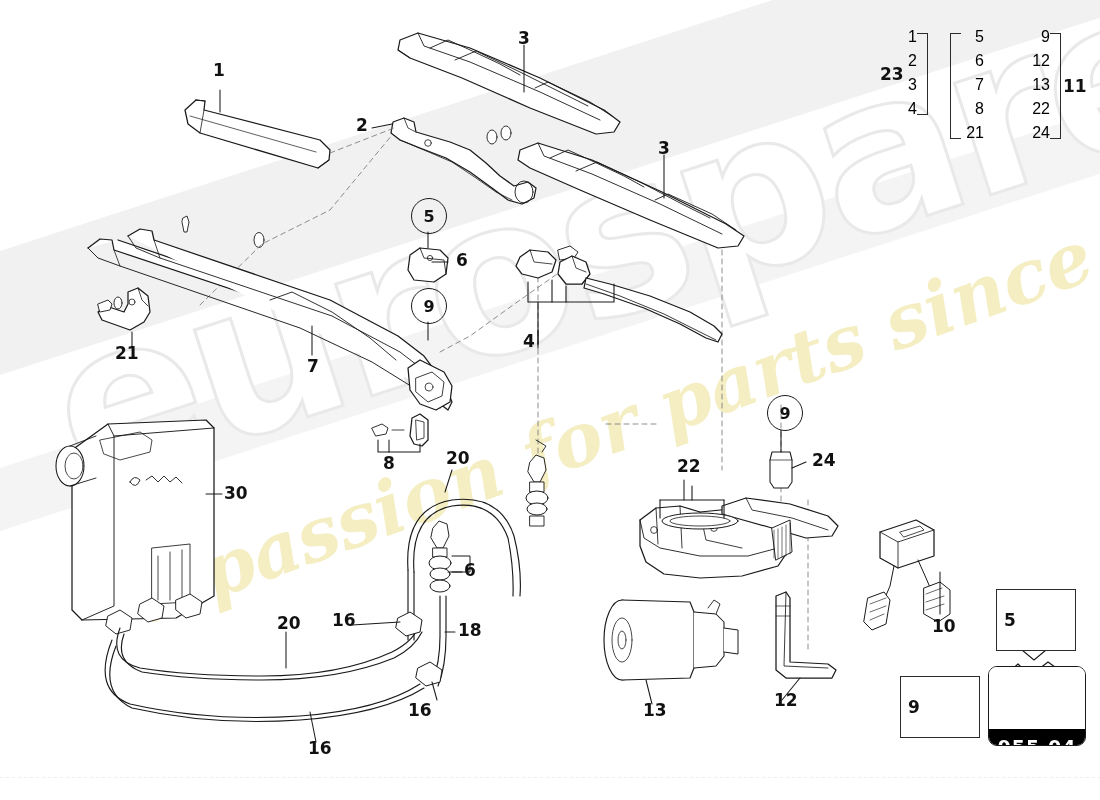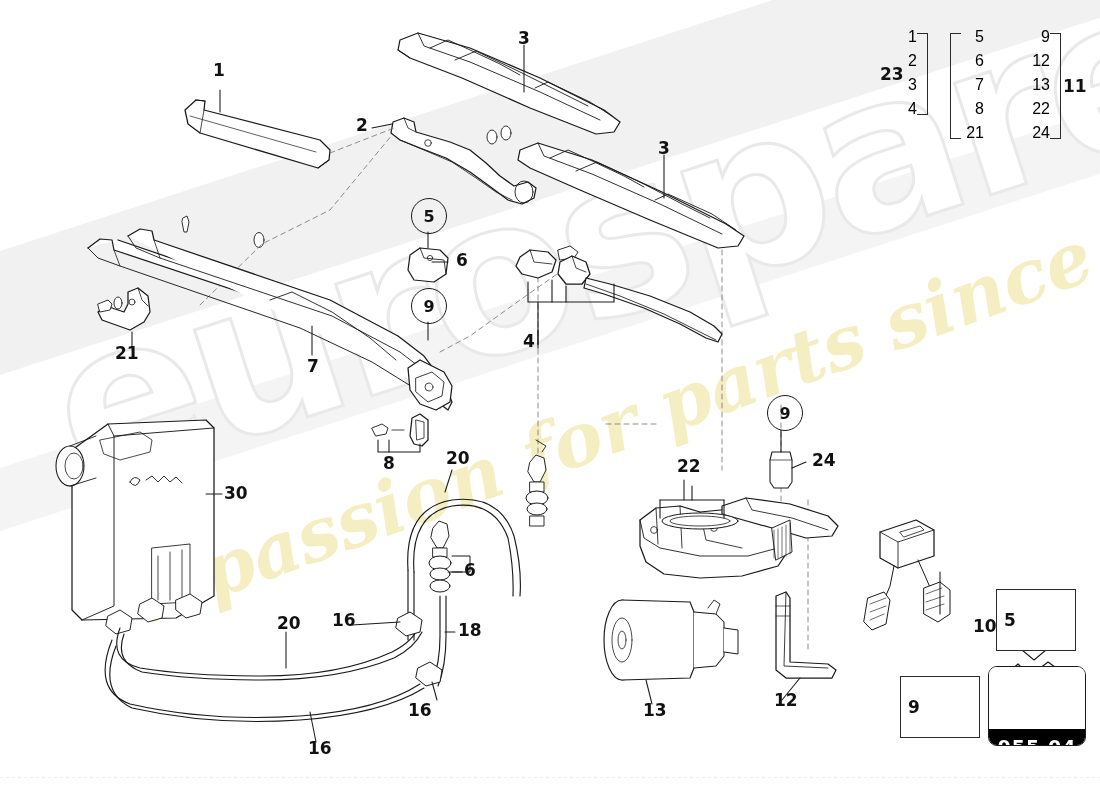--- a/index.html
+++ b/index.html
@@ -426,21 +426,21 @@
   <div class="num" style="left:458px;top:622px;">18</div>
   <div class="num" style="left:332px;top:612px;">16</div>
   <div class="num" style="left:408px;top:702px;">16</div>
   <div class="num" style="left:308px;top:740px;">16</div>
   <div class="num" style="left:277px;top:615px;">20</div>
 
   <div class="num" style="left:677px;top:458px;">22</div>
   <div class="num" style="left:812px;top:452px;">24</div>
   <div class="num" style="left:643px;top:702px;">13</div>
   <div class="num" style="left:774px;top:692px;">12</div>
-  <div class="num" style="left:973px;top:618px;">10</div>
+  <div class="num" style="left:932px;top:618px;">10</div>
 
   <div class="thumb" style="left:996px;top:589px;width:78px;height:60px;">
     <span class="tnum">5</span>
   </div>
 
   <div class="thumb" style="left:900px;top:676px;width:78px;height:60px;">
     <span class="tnum">9</span>
   </div>
 
   <div class="pn-box" style="left:988px;top:666px;width:96px;height:78px;">

